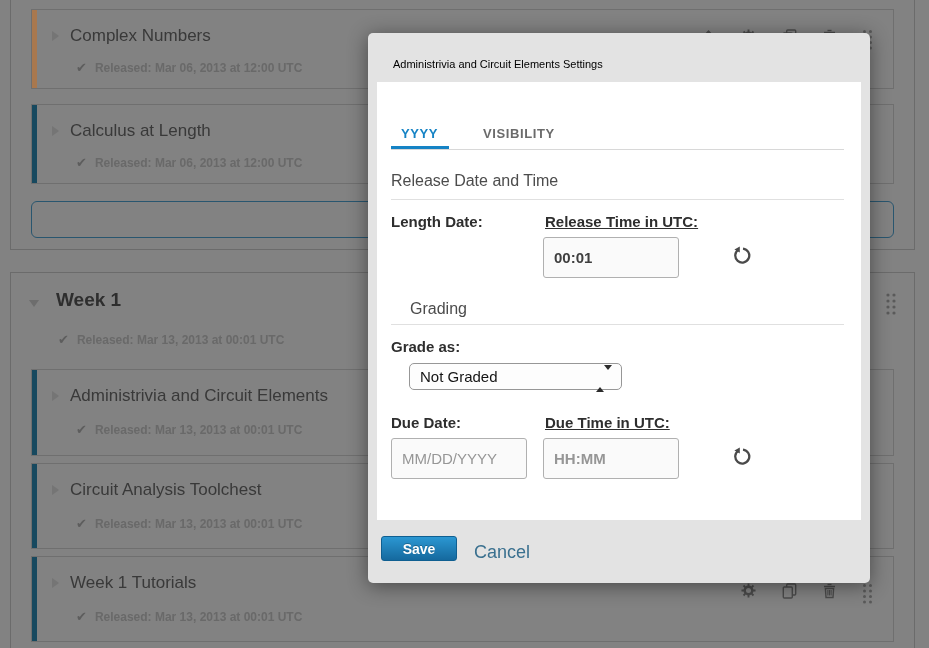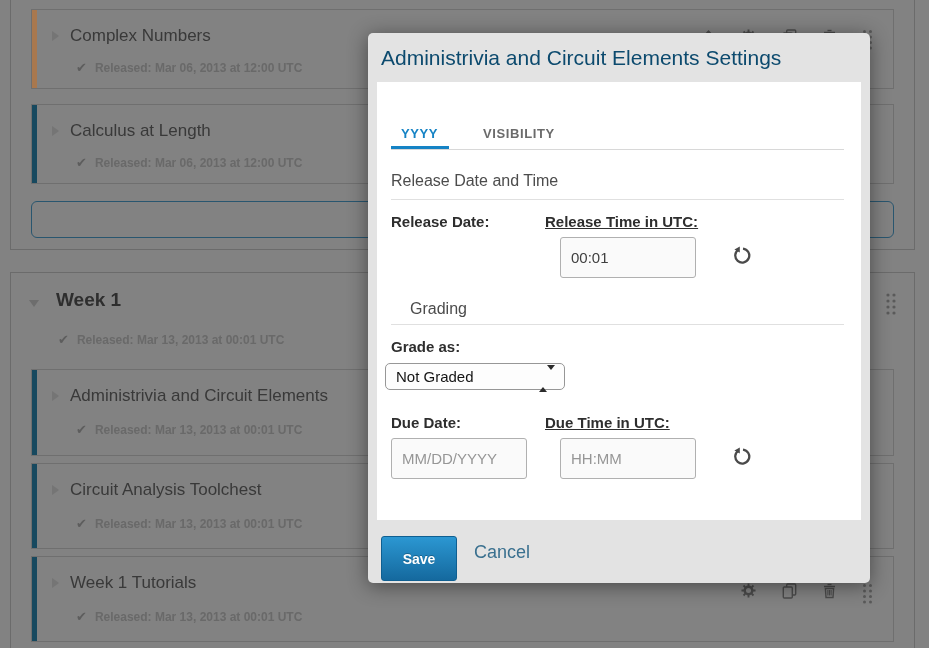--- a/index.html
+++ b/index.html
@@ -36,21 +36,21 @@
   .wk-released .check{font-size:13px;color:#5d5d5d;margin-right:8px;}
   .wk-released .rel-text{font-size:12px;font-weight:bold;color:#696969;}
   .wk-dots{position:absolute;right:17px;top:19px;}
 
   .sub-expander{position:absolute;left:20px;top:21px;}
 
   .new-subsection-btn{position:absolute;left:20px;top:220px;width:863px;height:37px;border:1px solid #29566f;border-radius:6px;background:transparent;box-sizing:border-box;cursor:pointer;}
 
   
   .modal{position:absolute;left:368px;top:33px;width:502px;height:550px;background:#e3e3e3;border-radius:5px;box-shadow:0 3px 20px rgba(0,0,0,0.45);}
-  .modal-title{position:absolute;left:13px;top:13px;margin:0;font-size:21px;font-weight:400;color:#0c4a6e;white-space:nowrap;}
+  .modal-title{position:absolute;left:13px;top:13px;margin:12px;font-size:11px;font-weight:400;color:#000000;white-space:nowrap;}
   .modal-panel{position:absolute;left:9px;right:9px;top:49px;height:438px;background:#ffffff;}
 
   .tab{position:absolute;top:44px;font-size:13px;letter-spacing:0.6px;cursor:pointer;background:none;border:none;padding:0;font-family:inherit;}
   .tab-basic{left:24px;color:#1583c5;font-weight:bold;}
   .tab-visibility{left:106px;color:#6b6b6b;font-weight:600;}
   .tab-underline{position:absolute;left:14px;top:64px;width:58px;height:4px;background:#1583c5;}
   .tab-hairline{position:absolute;left:14px;right:17px;top:67px;height:1px;background:#d8d8d8;}
 
   .section-heading{position:absolute;left:14px;margin:0;font-size:16px;font-weight:400;color:#4c4c4c;}
   .h-release{top:90px;}
@@ -61,36 +61,36 @@
 
   .field-label{position:absolute;font-size:15px;font-weight:bold;color:#2e2e2e;white-space:nowrap;}
   .lbl-c1{left:14px;}
   .lbl-c2{left:168px;text-decoration:underline;}
   .row1-lbl{top:131px;}
   .row2-lbl{top:332px;}
 
   .txt-input{position:absolute;width:136px;height:41px;box-sizing:border-box;border:1px solid #b0b0b0;border-radius:3px;background:#fafafa;font-family:inherit;font-size:15px;color:#3f3f3f;padding:0 0 0 10px;}
   .txt-input::placeholder{color:#969696;opacity:1;}
   .in-c1{left:14px;}
-  .in-c2{left:183px;}
+  .in-c2{left:166px;font-weight:bold;}
   .row1-in{top:155px;}
   .row2-in{top:356px;}
 
   .reset-btn{position:absolute;left:355px;background:none;border:none;padding:0;cursor:pointer;}
   .reset-1{top:164px;}
   .reset-2{top:365px;}
 
   .grade-label{position:absolute;left:14px;top:256px;font-size:15px;font-weight:bold;color:#2e2e2e;}
-  .select{position:absolute;left:8px;top:281px;width:180px;height:27px;box-sizing:border-box;border:1px solid #979797;border-radius:5px;background:#fdfdfd;cursor:pointer;}
+  .select{position:absolute;left:32px;top:281px;width:213px;height:27px;box-sizing:border-box;border:1px solid #979797;border-radius:5px;background:#fdfdfd;cursor:pointer;}
   .select-value{position:absolute;left:10px;top:4px;font-size:15px;color:#141414;white-space:nowrap;}
   .select-stepper{position:absolute;right:9px;top:6px;}
   .select-stepper .up{width:0;height:0;border-bottom:5px solid #2b2b2b;border-left:4.5px solid transparent;border-right:4.5px solid transparent;margin-bottom:3px;}
   .select-stepper .down{width:0;height:0;border-top:5px solid #2b2b2b;border-left:4.5px solid transparent;border-right:4.5px solid transparent;}
 
-  .save-btn{position:absolute;left:13px;top:503px;width:76px;height:45px;border:1px solid #0f5f91;border-radius:3px;
+  .save-btn{position:absolute;left:13px;top:503px;width:76px;height:25px;border:1px solid #0f5f91;border-radius:3px;
     background:linear-gradient(#2b97d2,#15699e);color:#fff;font-family:inherit;font-size:14px;font-weight:bold;cursor:pointer;
     text-shadow:0 -1px 0 rgba(0,0,0,0.25);}
   .cancel-link{position:absolute;left:106px;top:509px;font-size:18px;color:#3a708f;text-decoration:none;cursor:pointer;}
 </style>
 </head>
 <body>
 
 <div>
 
   <div class="outer-card card-top">
@@ -240,21 +240,21 @@
 
   <div class="modal-panel">
     <button class="tab tab-basic">YYYY</button>
     <button class="tab tab-visibility">VISIBILITY</button>
     <div class="tab-underline"></div>
     <div class="tab-hairline"></div>
 
     <h2 class="section-heading h-release">Release Date and Time</h2>
     <div class="heading-line line-release"></div>
 
-    <label class="field-label lbl-c1 row1-lbl">Release Date:</label>
+    <label class="field-label lbl-c1 row1-lbl">Length Date:</label>
     <label class="field-label lbl-c2 row1-lbl">Release Time in UTC:</label>
     <input class="txt-input in-c2 row1-in" type="text" value="00:01" style="">
     <button class="reset-btn reset-1">
       <svg width="19" height="19" viewBox="0 0 19 19">
           <path d="M6.5 3.6 A7 7 0 1 0 11 2.55" fill="none" stroke="#4a4a4a" stroke-width="2.3"></path>
           <polygon points="7.8,0.4 7.8,6.6 2.4,3.5" fill="#4a4a4a"></polygon>
         </svg>
     </button>
 
     <h2 class="section-heading h-grading">Grading</h2>

